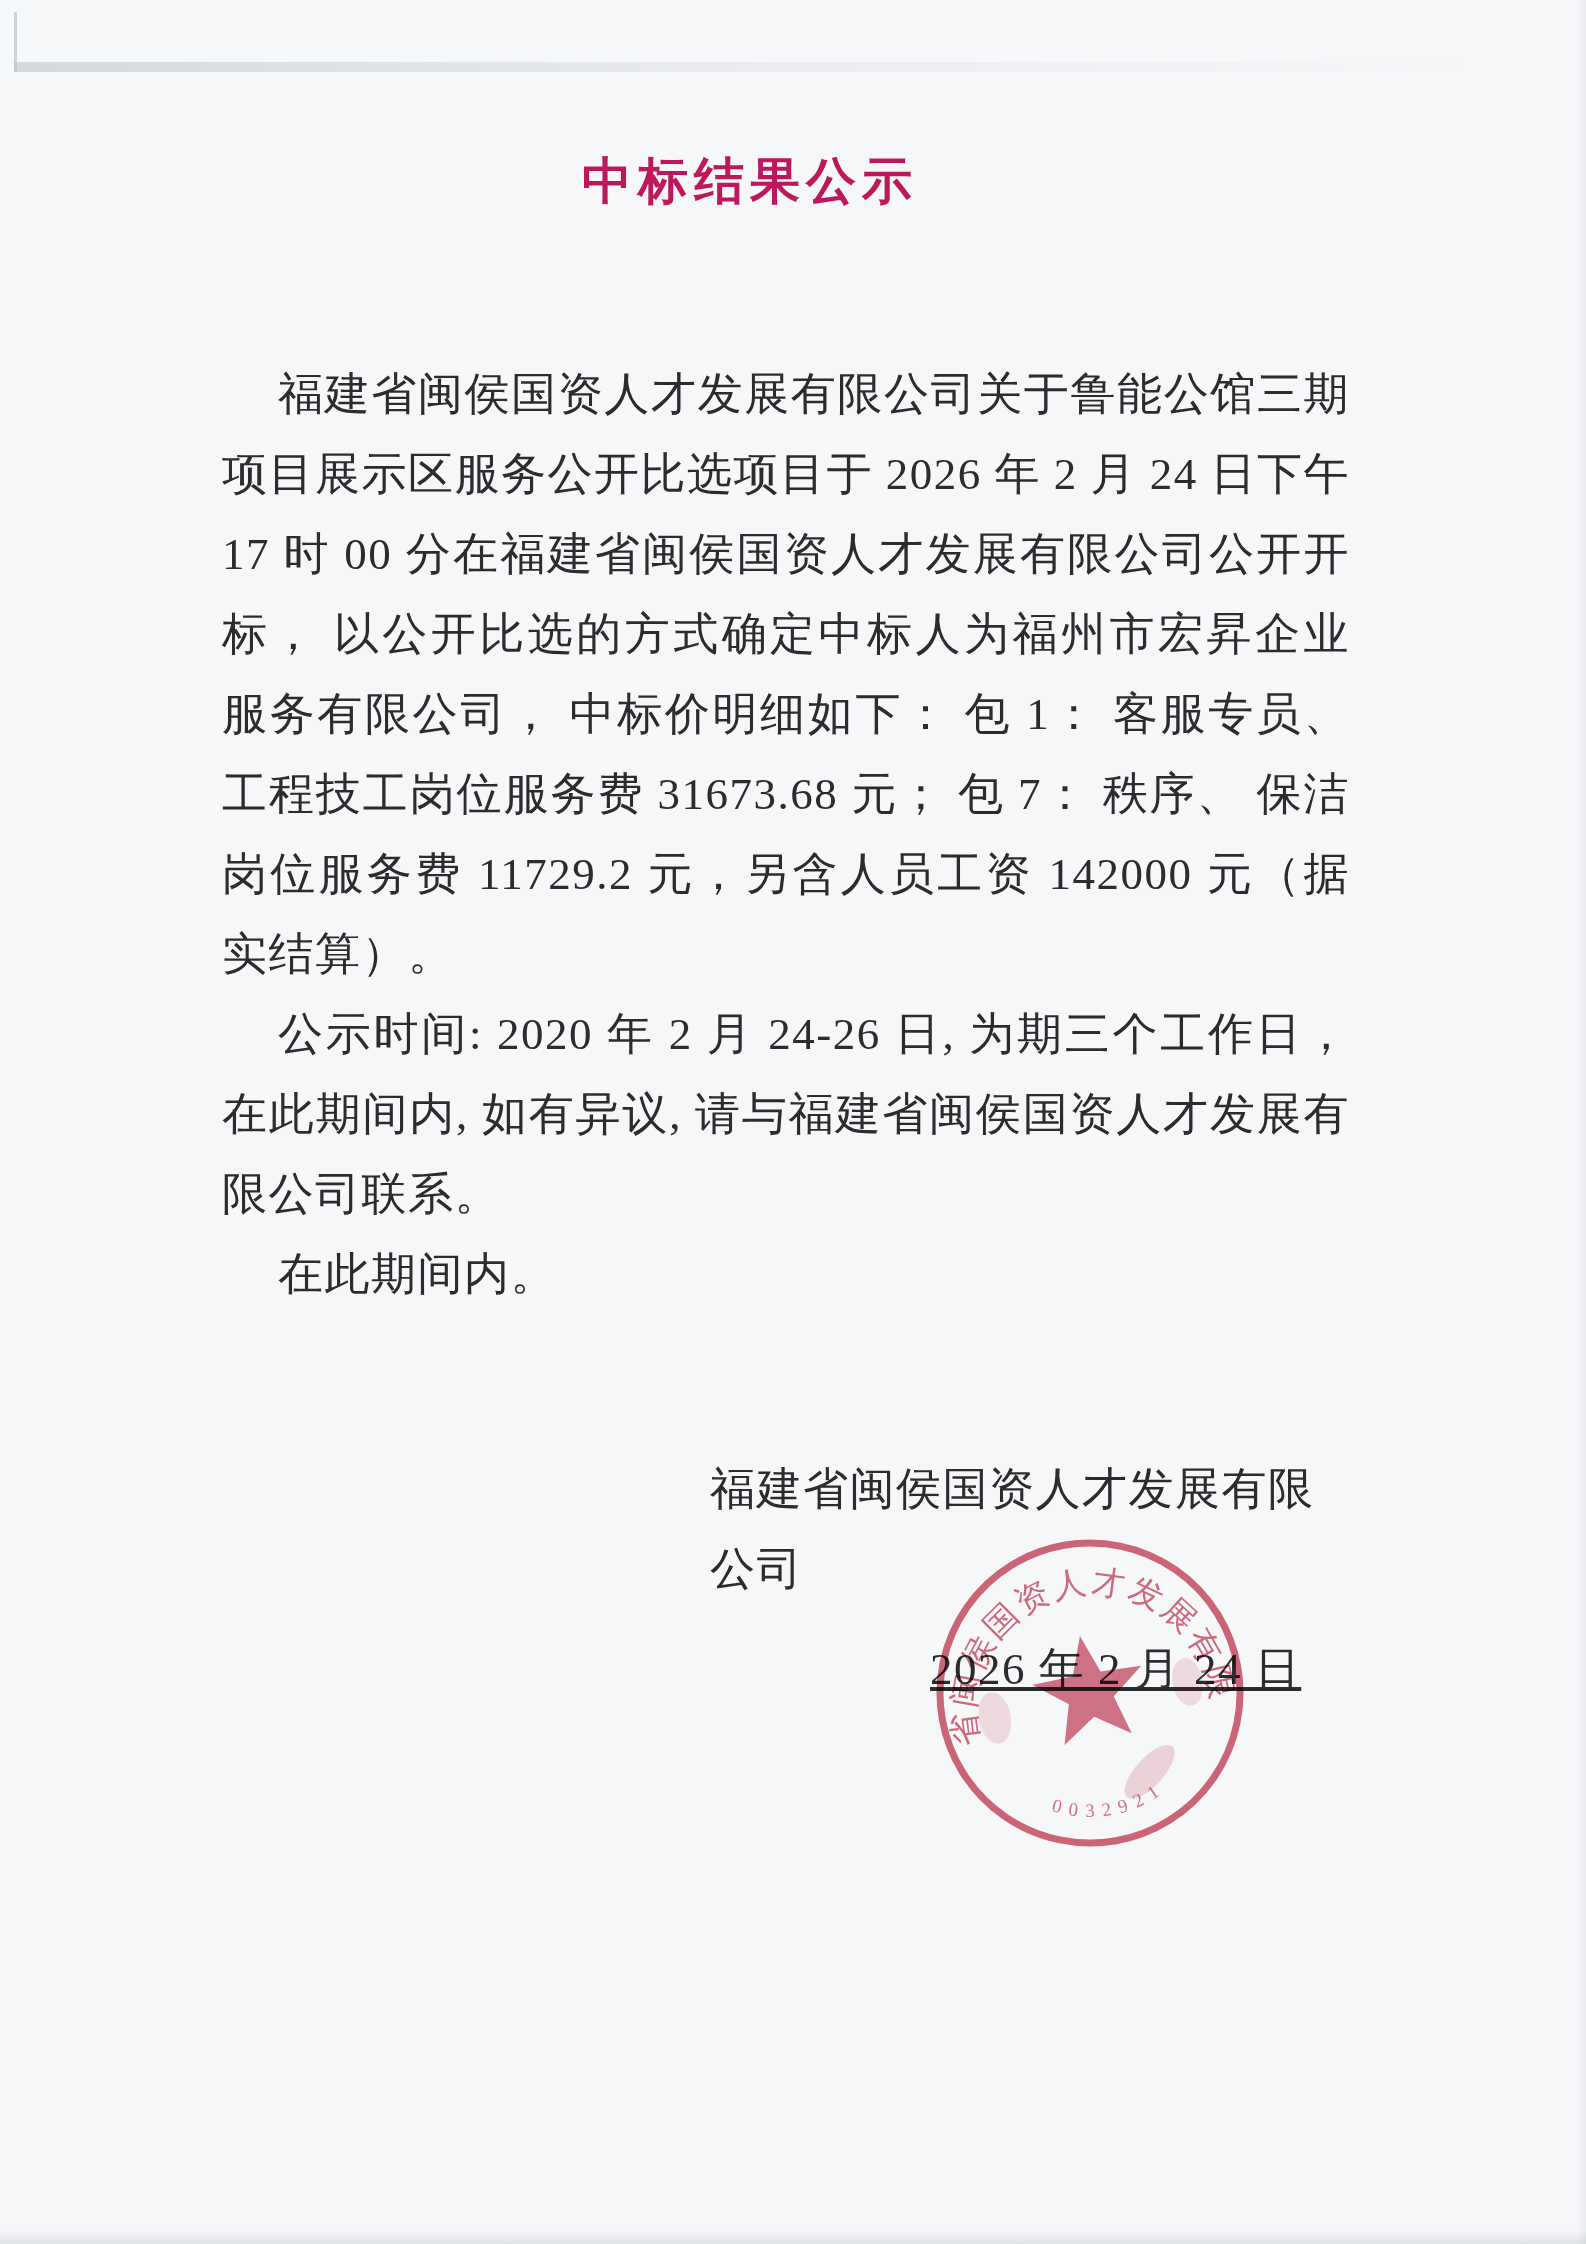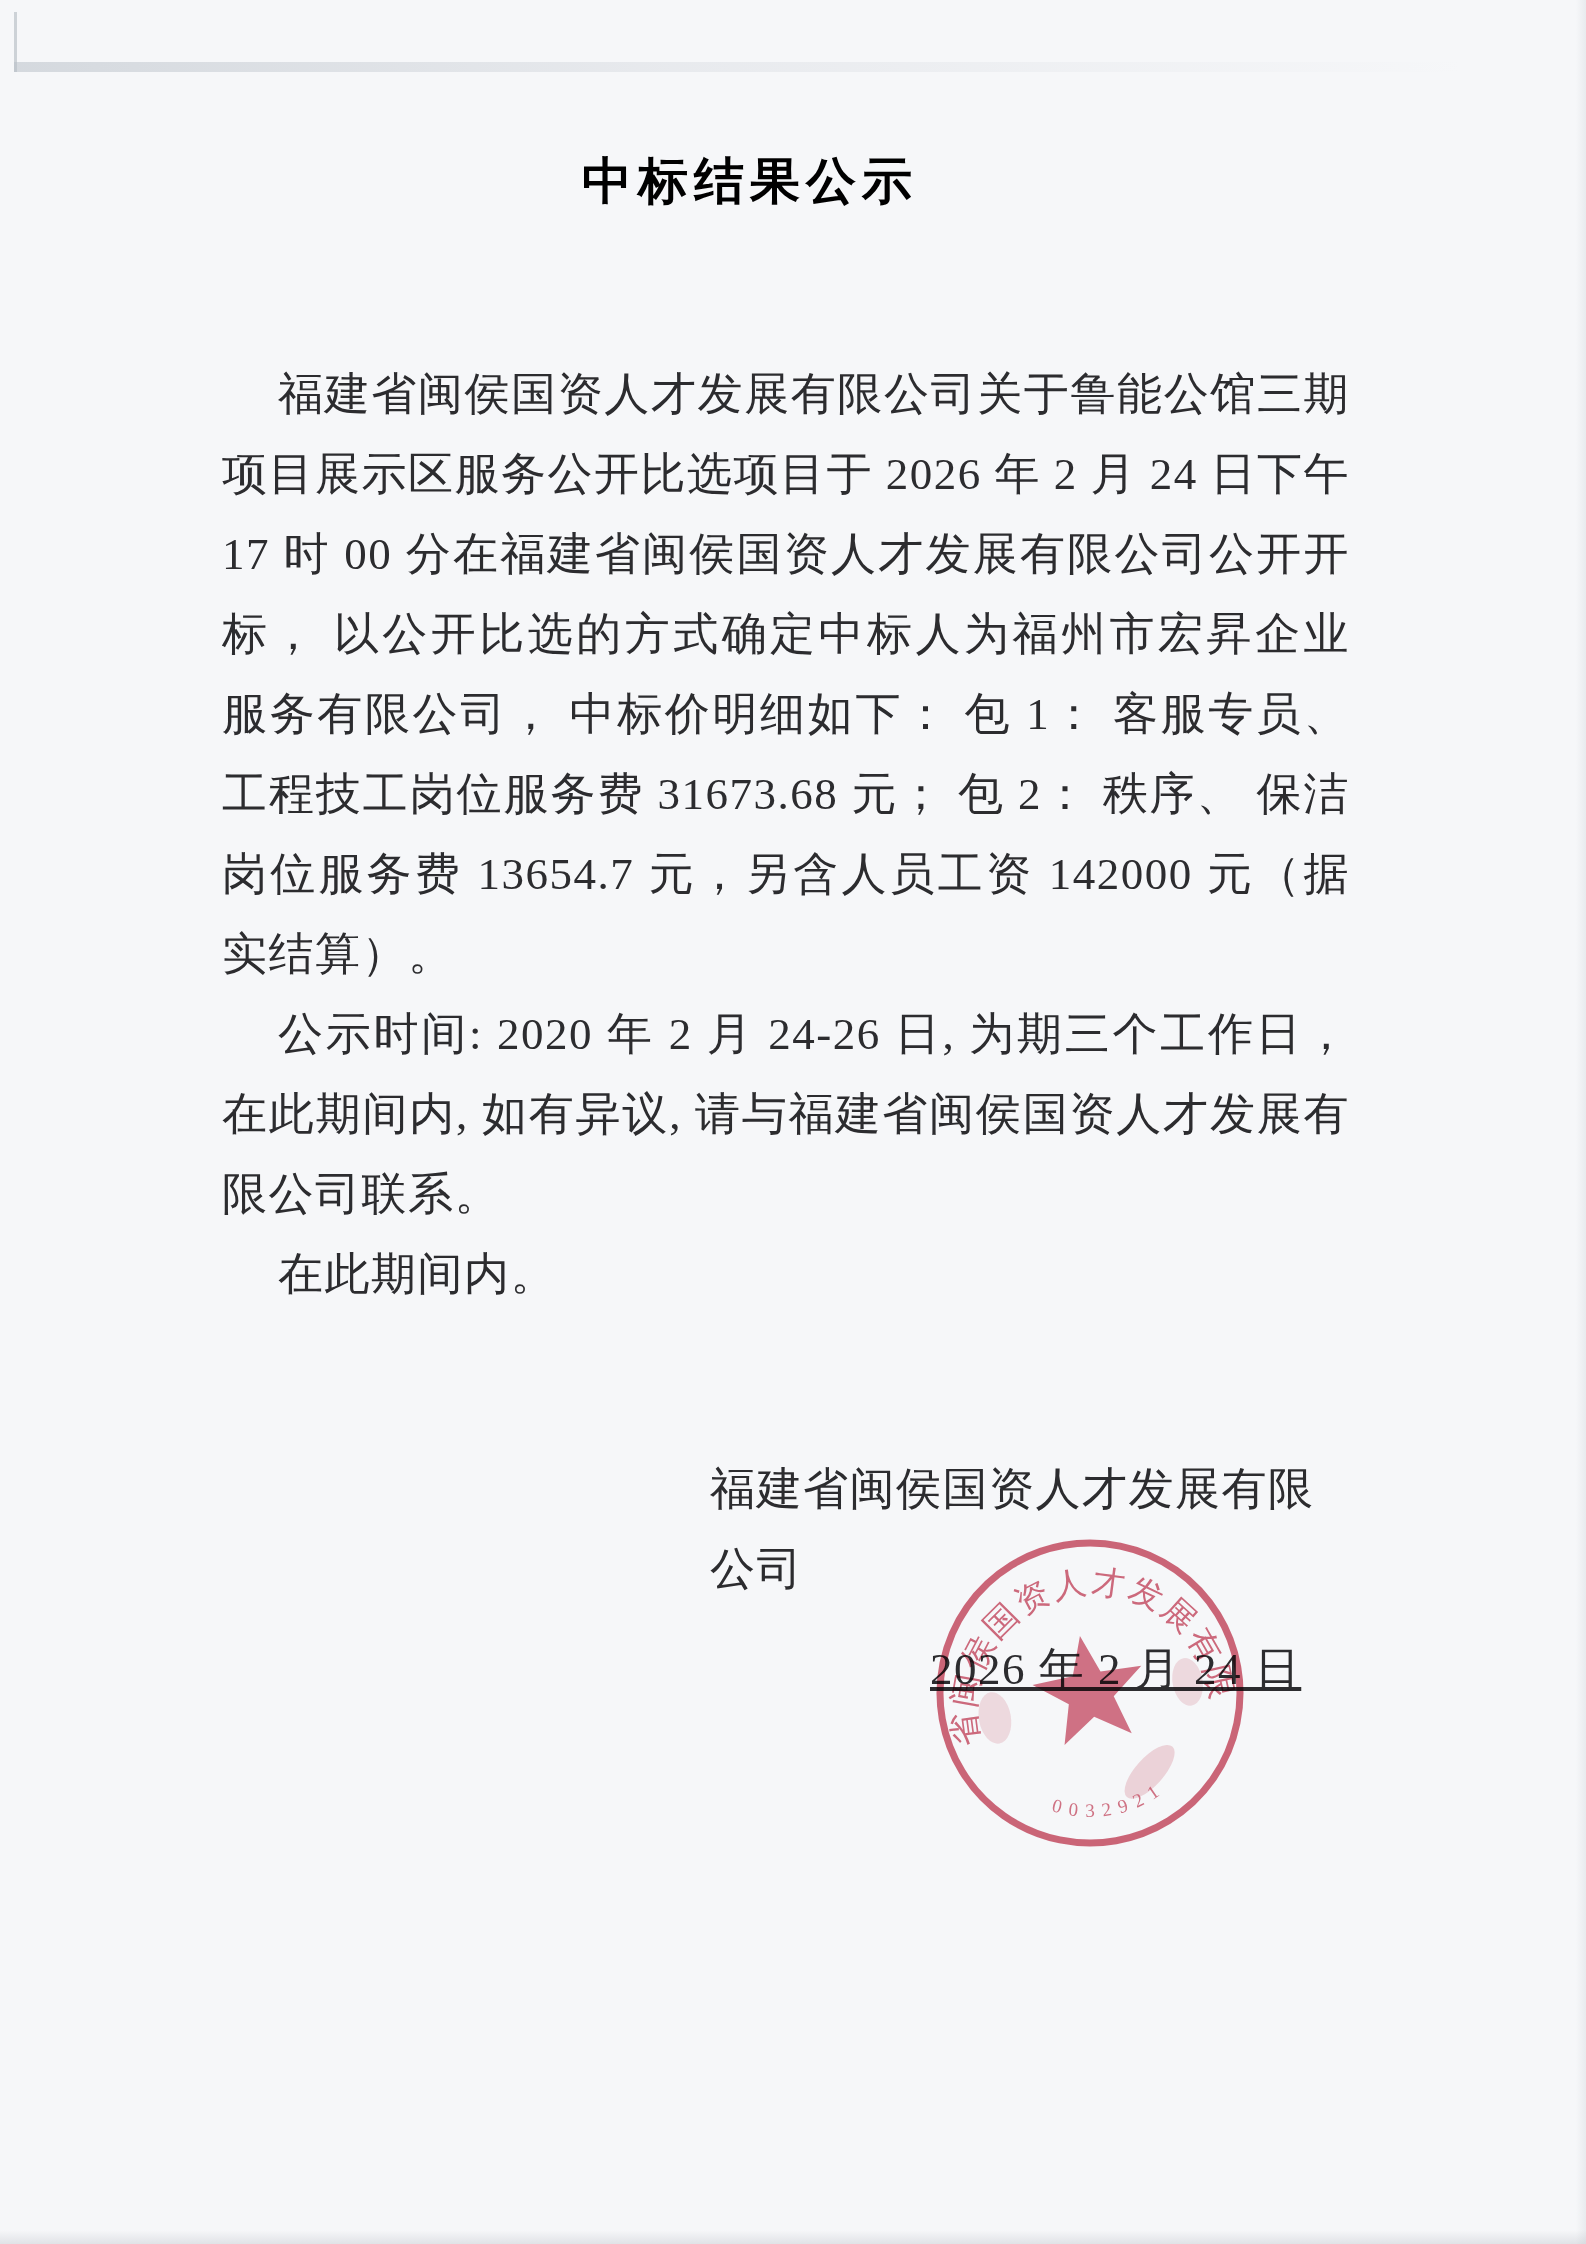--- a/index.html
+++ b/index.html
@@ -21,21 +21,21 @@
     background:linear-gradient(to left,rgba(185,190,198,.22),rgba(185,190,198,0));}
 
   .doc{position:relative;padding:148px 236px 0 222px;}
   .title{
     margin:0 0 140px 0;
     padding-right:72px;
     text-align:center;
     font-size:50px;line-height:66px;
     font-weight:900;
     letter-spacing:6px;
-    color:#000000;
+    color:#be185d;
   }
   .body p{
     margin:0;
     font-size:45px;
     line-height:80px;
     letter-spacing:1.5px;
     text-indent:56px;
     text-align:justify;
     text-align-last:left;
   }
@@ -56,21 +56,21 @@
 
   <div class="edge-v"></div>
   <div class="edge-h"></div>
   <div class="edge-bottom"></div>
   <div class="edge-right"></div>
 
   <div class="doc">
     <h1 class="title">中标结果公示</h1>
 
     <div class="body">
-      <p>福建省闽侯国资人才发展有限公司关于鲁能公馆三期项目展示区服务公开比选项目于 2026 年 2 月 24 日下午 17 时 00 分在福建省闽侯国资人才发展有限公司公开开标， 以公开比选的方式确定中标人为福州市宏昇企业服务有限公司， 中标价明细如下： 包 1： 客服专员、 工程技工岗位服务费 31673.68 元； 包 2： 秩序、 保洁岗位服务费 13654.7 元，另含人员工资 142000 元（据实结算）。</p>
+      <p>福建省闽侯国资人才发展有限公司关于鲁能公馆三期项目展示区服务公开比选项目于 2026 年 2 月 24 日下午 17 时 00 分在福建省闽侯国资人才发展有限公司公开开标， 以公开比选的方式确定中标人为福州市宏昇企业服务有限公司， 中标价明细如下： 包 1： 客服专员、 工程技工岗位服务费 31673.68 元； 包 7： 秩序、 保洁岗位服务费 11729.2 元，另含人员工资 142000 元（据实结算）。</p>
       <p>公示时间: 2020 年 2 月 24-26 日, 为期三个工作日， 在此期间内, 如有异议, 请与福建省闽侯国资人才发展有限公司联系。</p>
       <p>在此期间内。</p>
     </div>
 
     <div class="sig">
       <div class="sig-company">福建省闽侯国资人才发展有限公司</div>
       <div class="sig-date">2026 年 2 月 24 日</div>
     </div>
   </div>
 

